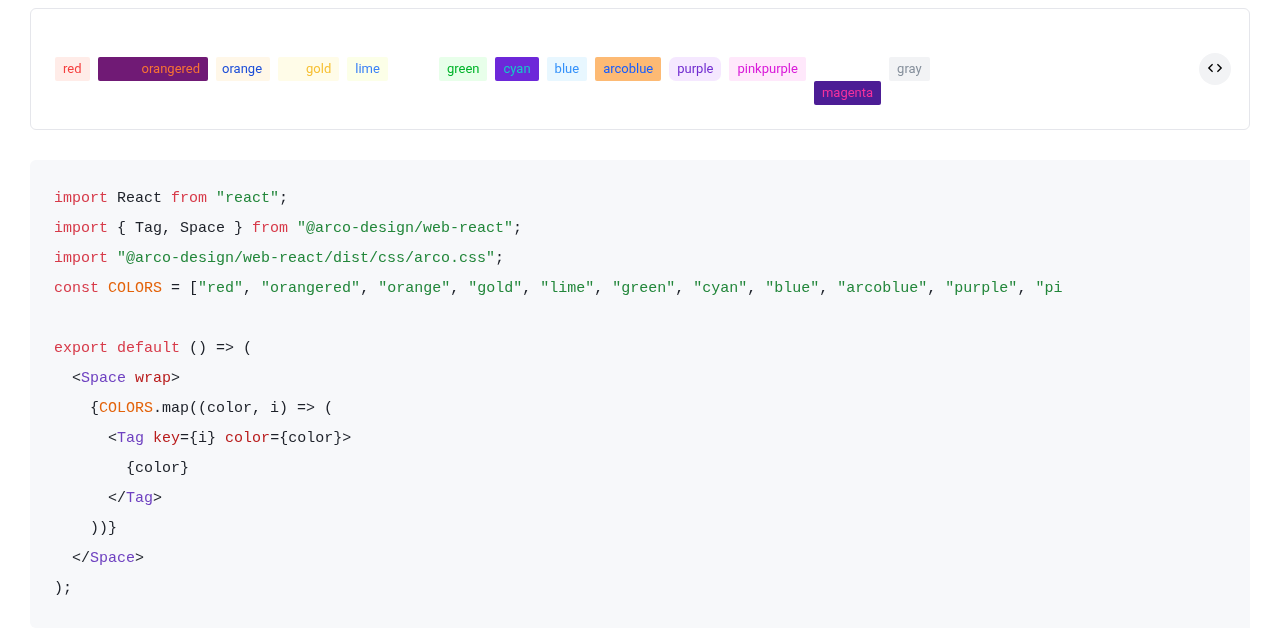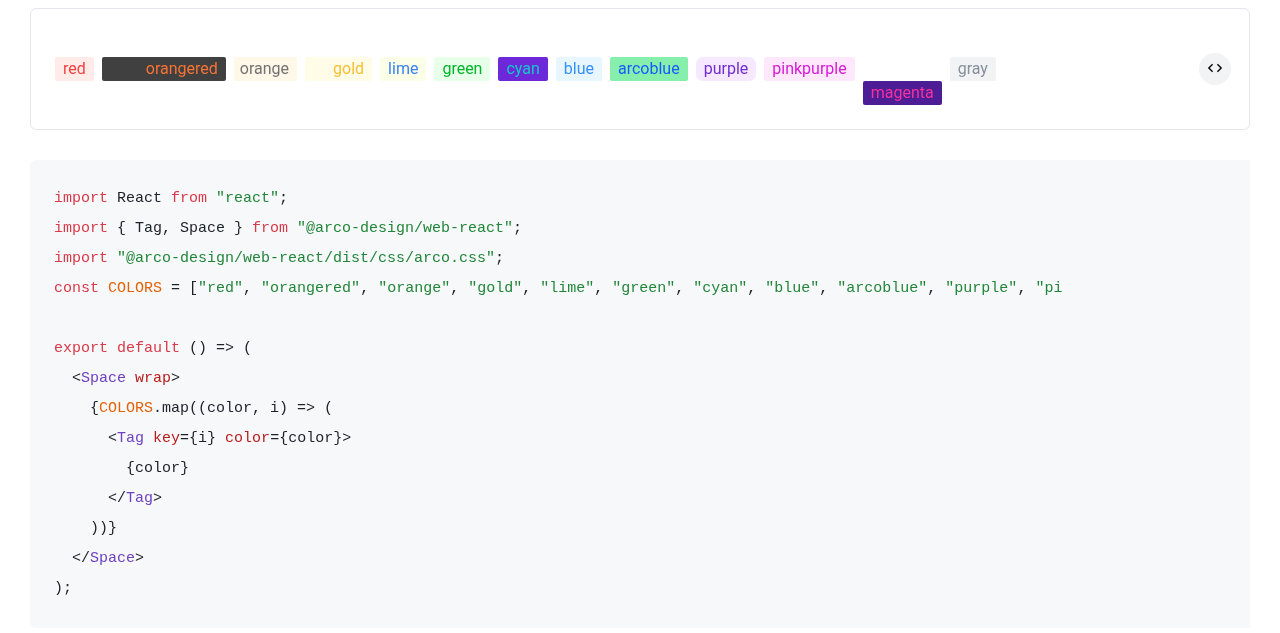--- a/index.html
+++ b/index.html
@@ -28,21 +28,21 @@
       flex-wrap: wrap;
       gap: 8px;
       align-items: center;
     }
 
     .tag {
       display: inline-flex;
       align-items: center;
       padding: 0 8px;
       height: 24px;
-      font-size: 16px;
+      font-size: 13px;
       border-radius: 2px;
       line-height: 24px;
       white-space: nowrap;
     }
 
     .code-toggle-btn {
       position: absolute;
       right: 18px;
       top: 50%;
       transform: translateY(-50%);
@@ -97,28 +97,28 @@
       border-radius: 4px;
     }
   </style>
 </head>
 <body>
 
 <div class="demo-card">
   <div class="tag-container">
 
   <span class="tag" style="background: rgb(255, 236, 232); color: rgb(245, 63, 63);">red</span>
-      <span class="tag" style="background: #404040; color: rgb(247, 114, 52); padding-left: 44px;">orangered</span>
-      <span class="tag" style="background: rgb(255, 247, 232); color: #737373; padding-left: 6px;">orange</span>
+      <span class="tag" style="background: #701a75; color: rgb(247, 114, 52); padding-left: 44px;">orangered</span>
+      <span class="tag" style="background: rgb(255, 247, 232); color: #1d4ed8; padding-left: 6px;">orange</span>
       <span class="tag" style="background: rgb(255, 252, 232); color: rgb(247, 192, 52); padding-left: 28px;">gold</span>
       <span class="tag" style="background: rgb(252, 255, 232); color: #3b82f6;">lime</span>
-      <span class="tag" style="background: rgb(232, 255, 234); color: rgb(0, 180, 42);">green</span>
+      <span class="tag" style="background: rgb(232, 255, 234); color: rgb(0, 180, 42); margin-left: 43px;">green</span>
       <span class="tag" style="background: #6d28d9; color: rgb(20, 201, 201);">cyan</span>
       <span class="tag" style="background: rgb(232, 247, 255); color: rgb(52, 145, 250);">blue</span>
-      <span class="tag" style="background: #86efac; color: rgb(22, 93, 255);">arcoblue</span>
+      <span class="tag" style="background: #fdba74; color: rgb(22, 93, 255);">arcoblue</span>
       <span class="tag" style="background: rgb(245, 232, 255); color: rgb(114, 46, 209); border-radius: 7px;">purple</span>
       <span class="tag" style="background: rgb(255, 232, 251); color: rgb(217, 26, 217);">pinkpurple</span>
       <span class="tag" style="background: #4c1d95; color: rgb(245, 49, 157); margin-top: 48px;">magenta</span>
       <span class="tag" style="background: rgb(242, 243, 245); color: rgb(134, 144, 156);">gray</span>
     </div>
   <button class="code-toggle-btn">
     <span>
       <svg viewBox="0 0 48 48" fill="none" stroke="currentColor" stroke-width="4" stroke-linecap="butt" stroke-linejoin="miter">
         <path d="M16.734 12.686 5.42 24l11.314 11.314M31.266 12.686 42.58 24 31.266 35.314"></path>
       </svg>

